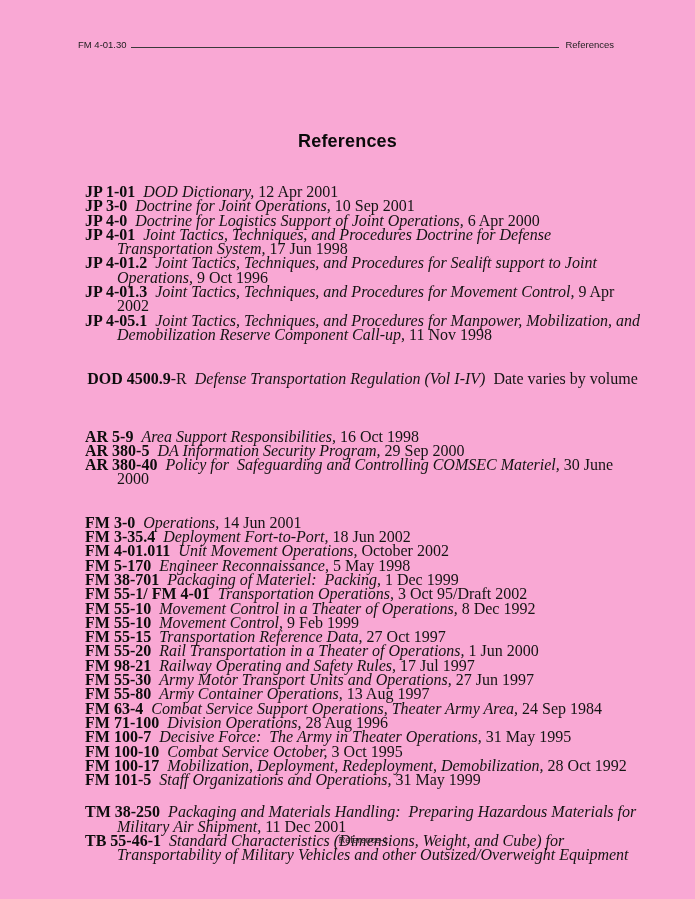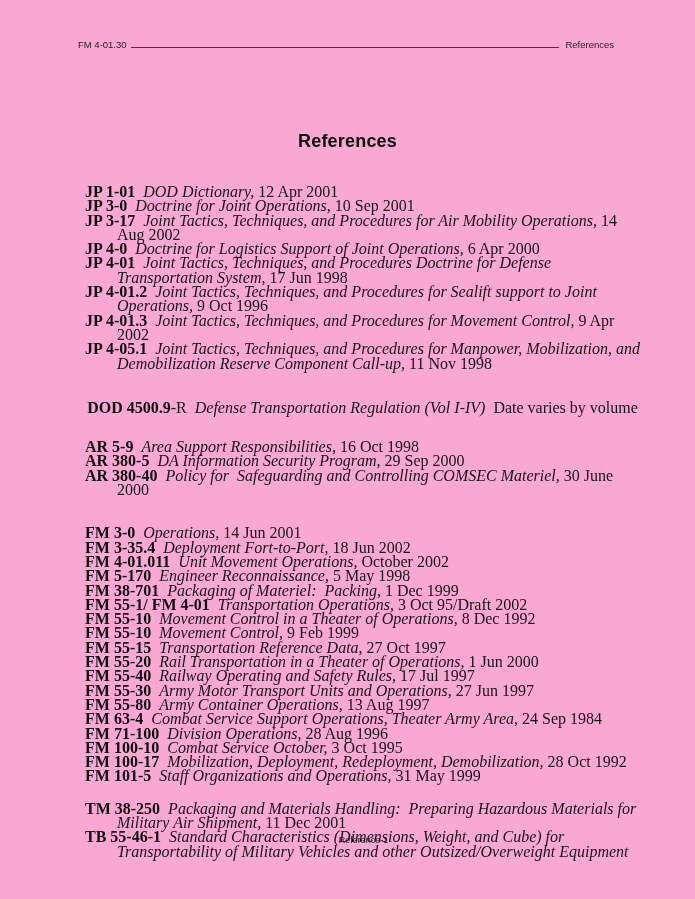--- a/index.html
+++ b/index.html
@@ -54,21 +54,21 @@
     color: #141414;
   }
   .entry {
     padding-left: 32px;
     text-indent: -32px;
   }
   .entry .label { font-weight: bold; color: #0d0d0d; }
   .entry .suffix { font-weight: normal; }
   .entry .title { font-style: italic; }
   .section[data-name="dod-references"]   { margin-top: 30px; text-align: center; }
-  .section[data-name="ar-references"]    { margin-top: 25px; }
+  .section[data-name="ar-references"]    { margin-top: 43px; }
   .section[data-name="fm-references"]    { margin-top: 29px; }
   .section[data-name="tm-tb-references"] { margin-top: 18px; }
   .footer {
     position: absolute;
     top: 835px;
     left: 16px;
     width: 100%;
     text-align: center;
     font-family: "Liberation Sans", sans-serif;
     font-size: 9px;
@@ -85,21 +85,20 @@
     <span class="header-rule" data-name="header-rule"></span>
     <span data-name="header-right-label">References</span>
   </div>
 
   <h1 class="doc-title" data-name="page-title">References</h1>
 
   <div class="content" data-name="references-list">
       <div class="section" data-name="jp-references">
         <div class="entry" data-name="reference-entry"><span class="label" data-name="reference-number">JP 1-01</span>&nbsp; <span class="title" data-name="reference-title">DOD Dictionary,</span> <span data-name="reference-date">12 Apr 2001</span></div>
         <div class="entry" data-name="reference-entry"><span class="label" data-name="reference-number">JP 3-0</span>&nbsp; <span class="title" data-name="reference-title">Doctrine for Joint Operations,</span> <span data-name="reference-date">10 Sep 2001</span></div>
-        <div class="entry" data-name="reference-entry"><span class="label" data-name="reference-number">JP 3-17</span>&nbsp; <span class="title" data-name="reference-title">Joint Tactics, Techniques, and Procedures for Air Mobility Operations,</span> <span data-name="reference-date">14 Aug 2002</span></div>
         <div class="entry" data-name="reference-entry"><span class="label" data-name="reference-number">JP 4-0</span>&nbsp; <span class="title" data-name="reference-title">Doctrine for Logistics Support of Joint Operations,</span> <span data-name="reference-date">6 Apr 2000</span></div>
         <div class="entry" data-name="reference-entry"><span class="label" data-name="reference-number">JP 4-01</span>&nbsp; <span class="title" data-name="reference-title">Joint Tactics, Techniques, and Procedures Doctrine for Defense Transportation System,</span> <span data-name="reference-date">17 Jun 1998</span></div>
         <div class="entry" data-name="reference-entry"><span class="label" data-name="reference-number">JP 4-01.2</span>&nbsp; <span class="title" data-name="reference-title">Joint Tactics, Techniques, and Procedures for Sealift support to Joint Operations,</span> <span data-name="reference-date">9 Oct 1996</span></div>
         <div class="entry" data-name="reference-entry"><span class="label" data-name="reference-number">JP 4-01.3</span>&nbsp; <span class="title" data-name="reference-title">Joint Tactics, Techniques, and Procedures for Movement Control,</span> <span data-name="reference-date">9 Apr 2002</span></div>
         <div class="entry" data-name="reference-entry"><span class="label" data-name="reference-number">JP 4-05.1</span>&nbsp; <span class="title" data-name="reference-title">Joint Tactics, Techniques, and Procedures for Manpower, Mobilization, and Demobilization Reserve Component Call-up,</span> <span data-name="reference-date">11 Nov 1998</span></div>
       </div>
       <div class="section" data-name="dod-references">
         <div class="entry" data-name="reference-entry"><span class="label" data-name="reference-number">DOD 4500.9</span><span class="suffix" data-name="reference-number-suffix">-R</span>&nbsp; <span class="title" data-name="reference-title">Defense Transportation Regulation (Vol I-IV)&nbsp;</span> <span data-name="reference-date">Date varies by volume</span></div>
       </div>
       <div class="section" data-name="ar-references">
@@ -111,25 +110,26 @@
         <div class="entry" data-name="reference-entry"><span class="label" data-name="reference-number">FM 3-0</span>&nbsp; <span class="title" data-name="reference-title">Operations,</span> <span data-name="reference-date">14 Jun 2001</span></div>
         <div class="entry" data-name="reference-entry"><span class="label" data-name="reference-number">FM 3-35.4</span>&nbsp; <span class="title" data-name="reference-title">Deployment Fort-to-Port,</span> <span data-name="reference-date">18 Jun 2002</span></div>
         <div class="entry" data-name="reference-entry"><span class="label" data-name="reference-number">FM 4-01.011</span>&nbsp; <span class="title" data-name="reference-title">Unit Movement Operations,</span> <span data-name="reference-date">October 2002</span></div>
         <div class="entry" data-name="reference-entry"><span class="label" data-name="reference-number">FM 5-170</span>&nbsp; <span class="title" data-name="reference-title">Engineer Reconnaissance,</span> <span data-name="reference-date">5 May 1998</span></div>
         <div class="entry" data-name="reference-entry"><span class="label" data-name="reference-number">FM 38-701</span>&nbsp; <span class="title" data-name="reference-title">Packaging of Materiel:&nbsp; Packing,</span> <span data-name="reference-date">1 Dec 1999</span></div>
         <div class="entry" data-name="reference-entry"><span class="label" data-name="reference-number">FM 55-1/ FM 4-01</span>&nbsp; <span class="title" data-name="reference-title">Transportation Operations,</span> <span data-name="reference-date">3 Oct 95/Draft 2002</span></div>
         <div class="entry" data-name="reference-entry"><span class="label" data-name="reference-number">FM 55-10</span>&nbsp; <span class="title" data-name="reference-title">Movement Control in a Theater of Operations,</span> <span data-name="reference-date">8 Dec 1992</span></div>
         <div class="entry" data-name="reference-entry"><span class="label" data-name="reference-number">FM 55-10</span>&nbsp; <span class="title" data-name="reference-title">Movement Control,</span> <span data-name="reference-date">9 Feb 1999</span></div>
         <div class="entry" data-name="reference-entry"><span class="label" data-name="reference-number">FM 55-15</span>&nbsp; <span class="title" data-name="reference-title">Transportation Reference Data,</span> <span data-name="reference-date">27 Oct 1997</span></div>
         <div class="entry" data-name="reference-entry"><span class="label" data-name="reference-number">FM 55-20</span>&nbsp; <span class="title" data-name="reference-title">Rail Transportation in a Theater of Operations,</span> <span data-name="reference-date">1 Jun 2000</span></div>
-        <div class="entry" data-name="reference-entry"><span class="label" data-name="reference-number">FM 55-40</span>&nbsp; <span class="title" data-name="reference-title">Railway Operating and Safety Rules,</span> <span data-name="reference-date">17 Jul 1997</span></div>
+        <div class="entry" data-name="reference-entry"><span class="label" data-name="reference-number">FM 98-21</span>&nbsp; <span class="title" data-name="reference-title">Railway Operating and Safety Rules,</span> <span data-name="reference-date">17 Jul 1997</span></div>
         <div class="entry" data-name="reference-entry"><span class="label" data-name="reference-number">FM 55-30</span>&nbsp; <span class="title" data-name="reference-title">Army Motor Transport Units and Operations,</span> <span data-name="reference-date">27 Jun 1997</span></div>
         <div class="entry" data-name="reference-entry"><span class="label" data-name="reference-number">FM 55-80</span>&nbsp; <span class="title" data-name="reference-title">Army Container Operations,</span> <span data-name="reference-date">13 Aug 1997</span></div>
         <div class="entry" data-name="reference-entry"><span class="label" data-name="reference-number">FM 63-4</span>&nbsp; <span class="title" data-name="reference-title">Combat Service Support Operations, Theater Army Area,</span> <span data-name="reference-date">24 Sep 1984</span></div>
         <div class="entry" data-name="reference-entry"><span class="label" data-name="reference-number">FM 71-100</span>&nbsp; <span class="title" data-name="reference-title">Division Operations,</span> <span data-name="reference-date">28 Aug 1996</span></div>
+        <div class="entry" data-name="reference-entry"><span class="label" data-name="reference-number">FM 100-7</span>&nbsp; <span class="title" data-name="reference-title">Decisive Force:&nbsp; The Army in Theater Operations,</span> <span data-name="reference-date">31 May 1995</span></div>
         <div class="entry" data-name="reference-entry"><span class="label" data-name="reference-number">FM 100-10</span>&nbsp; <span class="title" data-name="reference-title">Combat Service October,</span> <span data-name="reference-date">3 Oct 1995</span></div>
         <div class="entry" data-name="reference-entry"><span class="label" data-name="reference-number">FM 100-17</span>&nbsp; <span class="title" data-name="reference-title">Mobilization, Deployment, Redeployment, Demobilization,</span> <span data-name="reference-date">28 Oct 1992</span></div>
         <div class="entry" data-name="reference-entry"><span class="label" data-name="reference-number">FM 101-5</span>&nbsp; <span class="title" data-name="reference-title">Staff Organizations and Operations,</span> <span data-name="reference-date">31 May 1999</span></div>
       </div>
       <div class="section" data-name="tm-tb-references">
         <div class="entry" data-name="reference-entry"><span class="label" data-name="reference-number">TM 38-250</span>&nbsp; <span class="title" data-name="reference-title">Packaging and Materials Handling:&nbsp; Preparing Hazardous Materials for Military Air Shipment,</span> <span data-name="reference-date">11 Dec 2001</span></div>
         <div class="entry" data-name="reference-entry"><span class="label" data-name="reference-number">TB 55-46-1</span>&nbsp; <span class="title" data-name="reference-title">Standard Characteristics (Dimensions, Weight, and Cube) for Transportability of Military Vehicles and other Outsized/Overweight Equipment</span></div>
       </div>
     </div>
 

